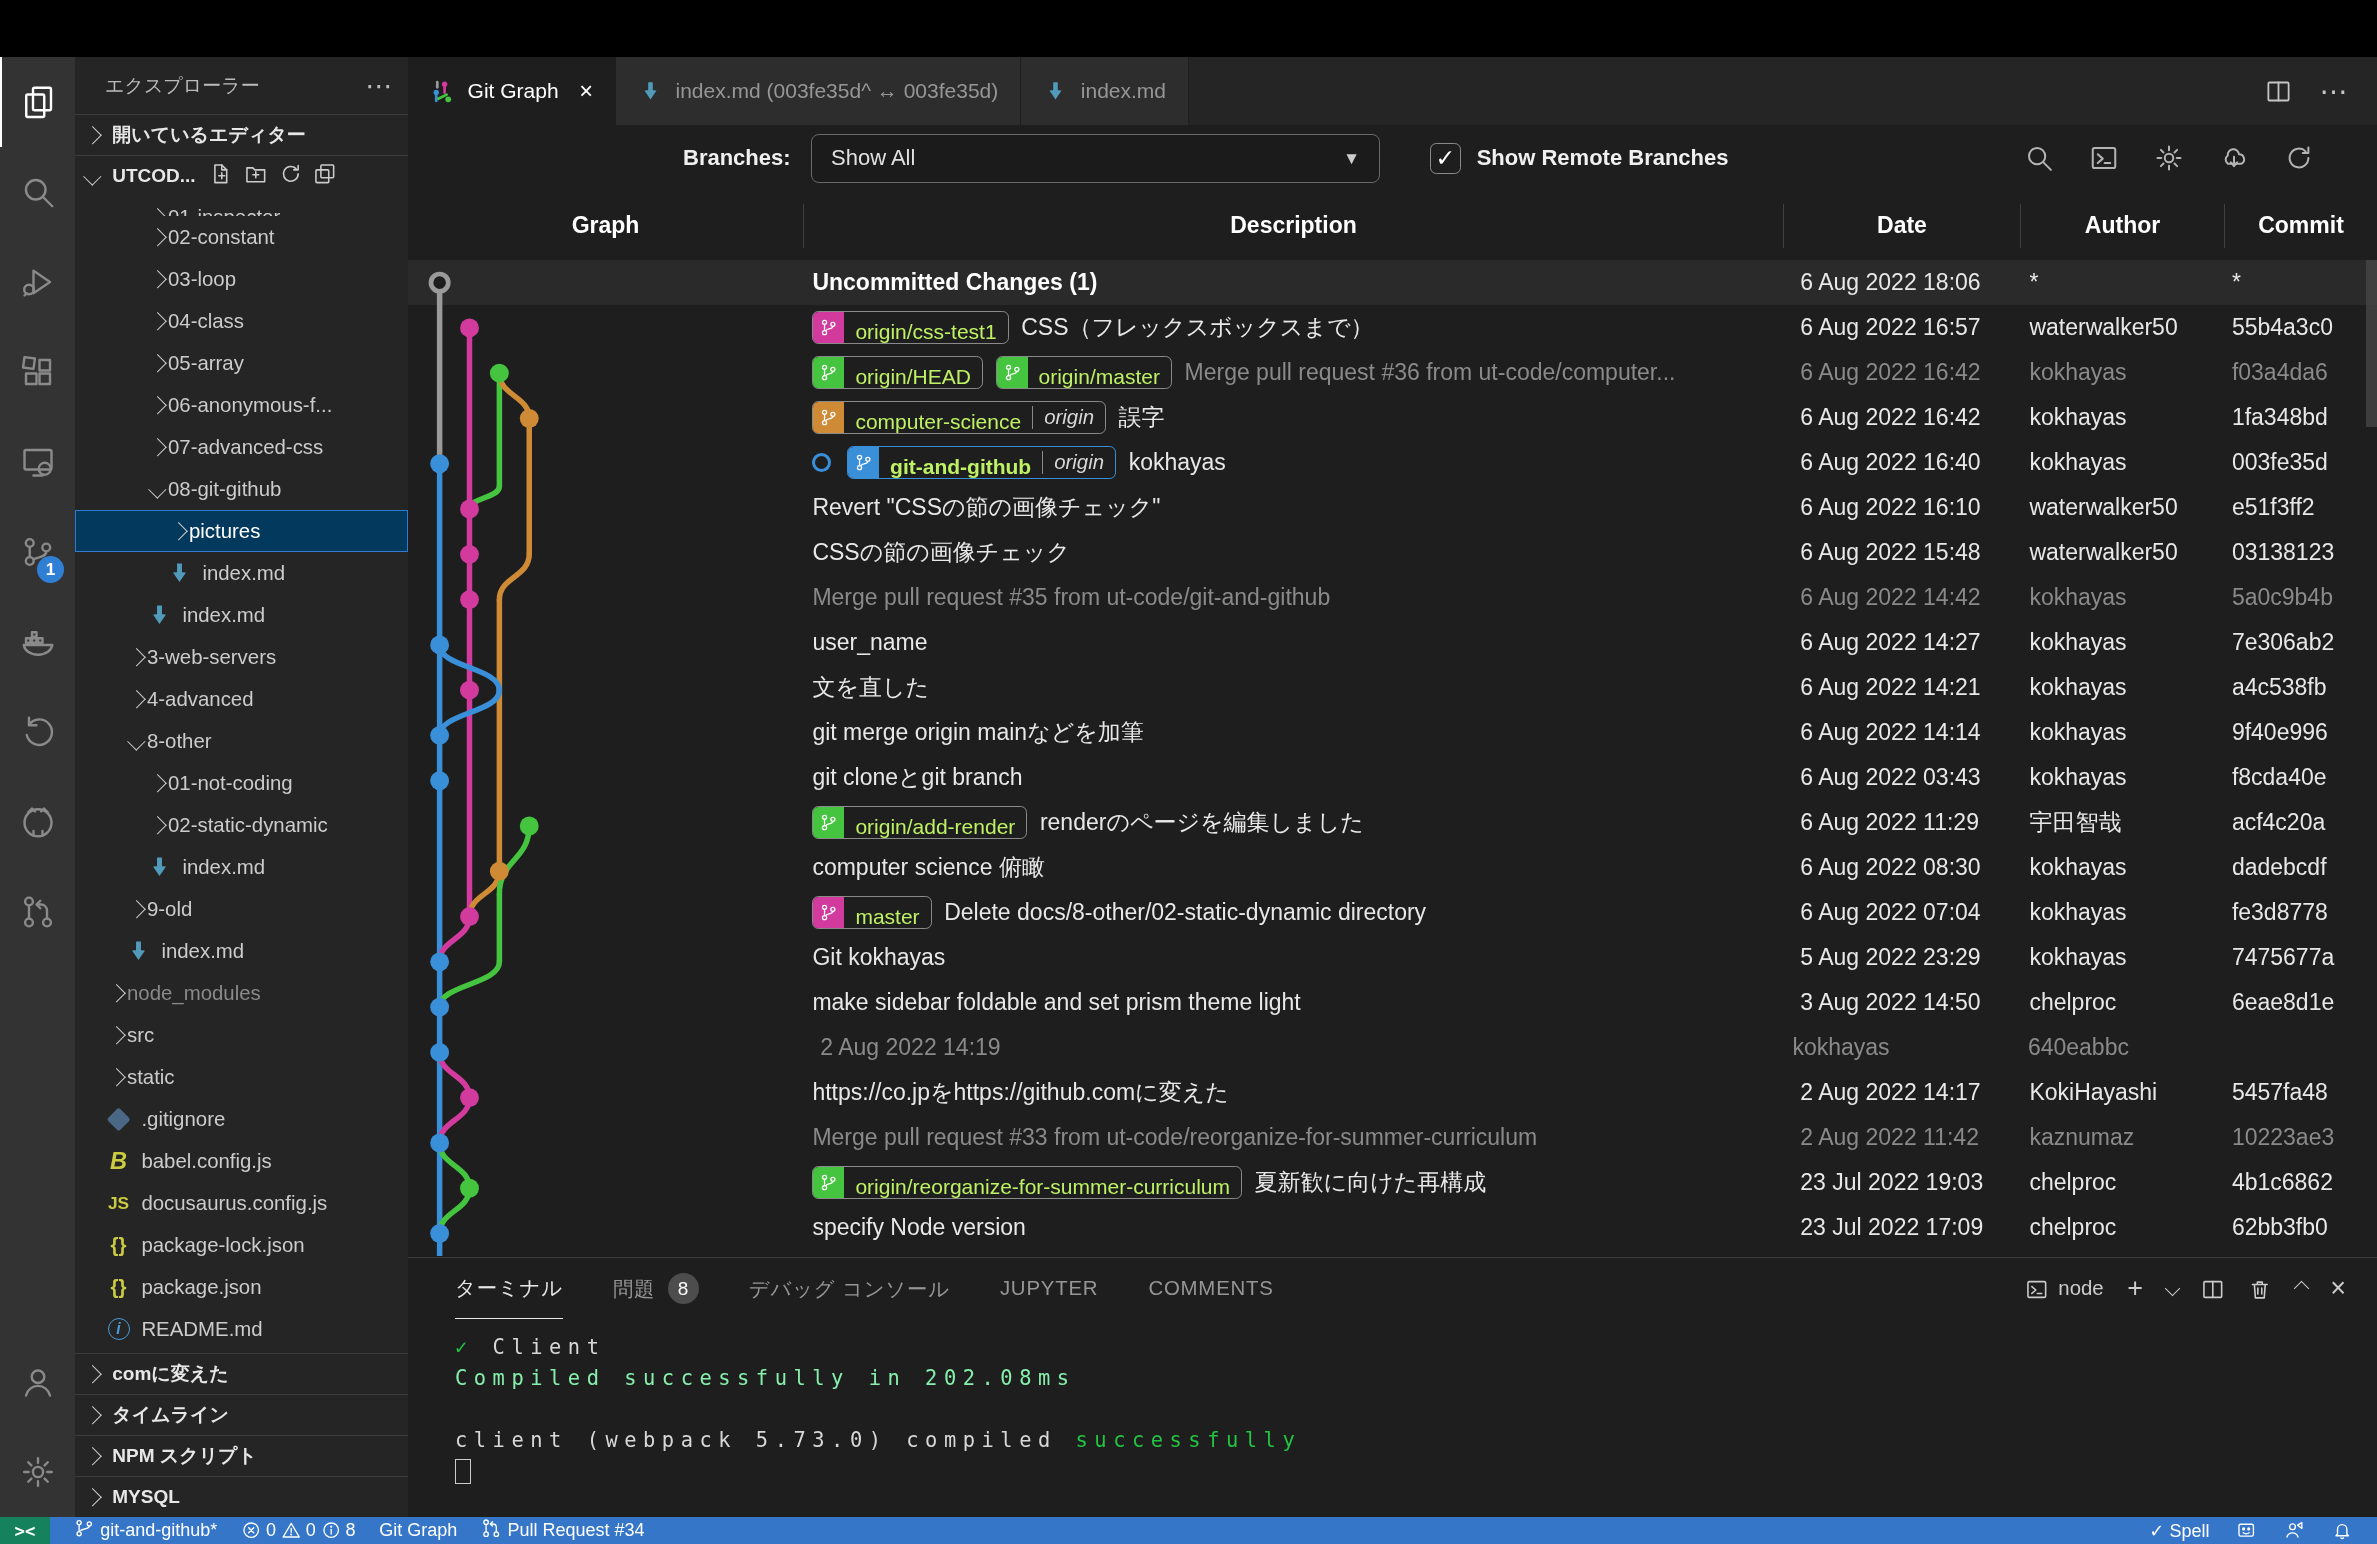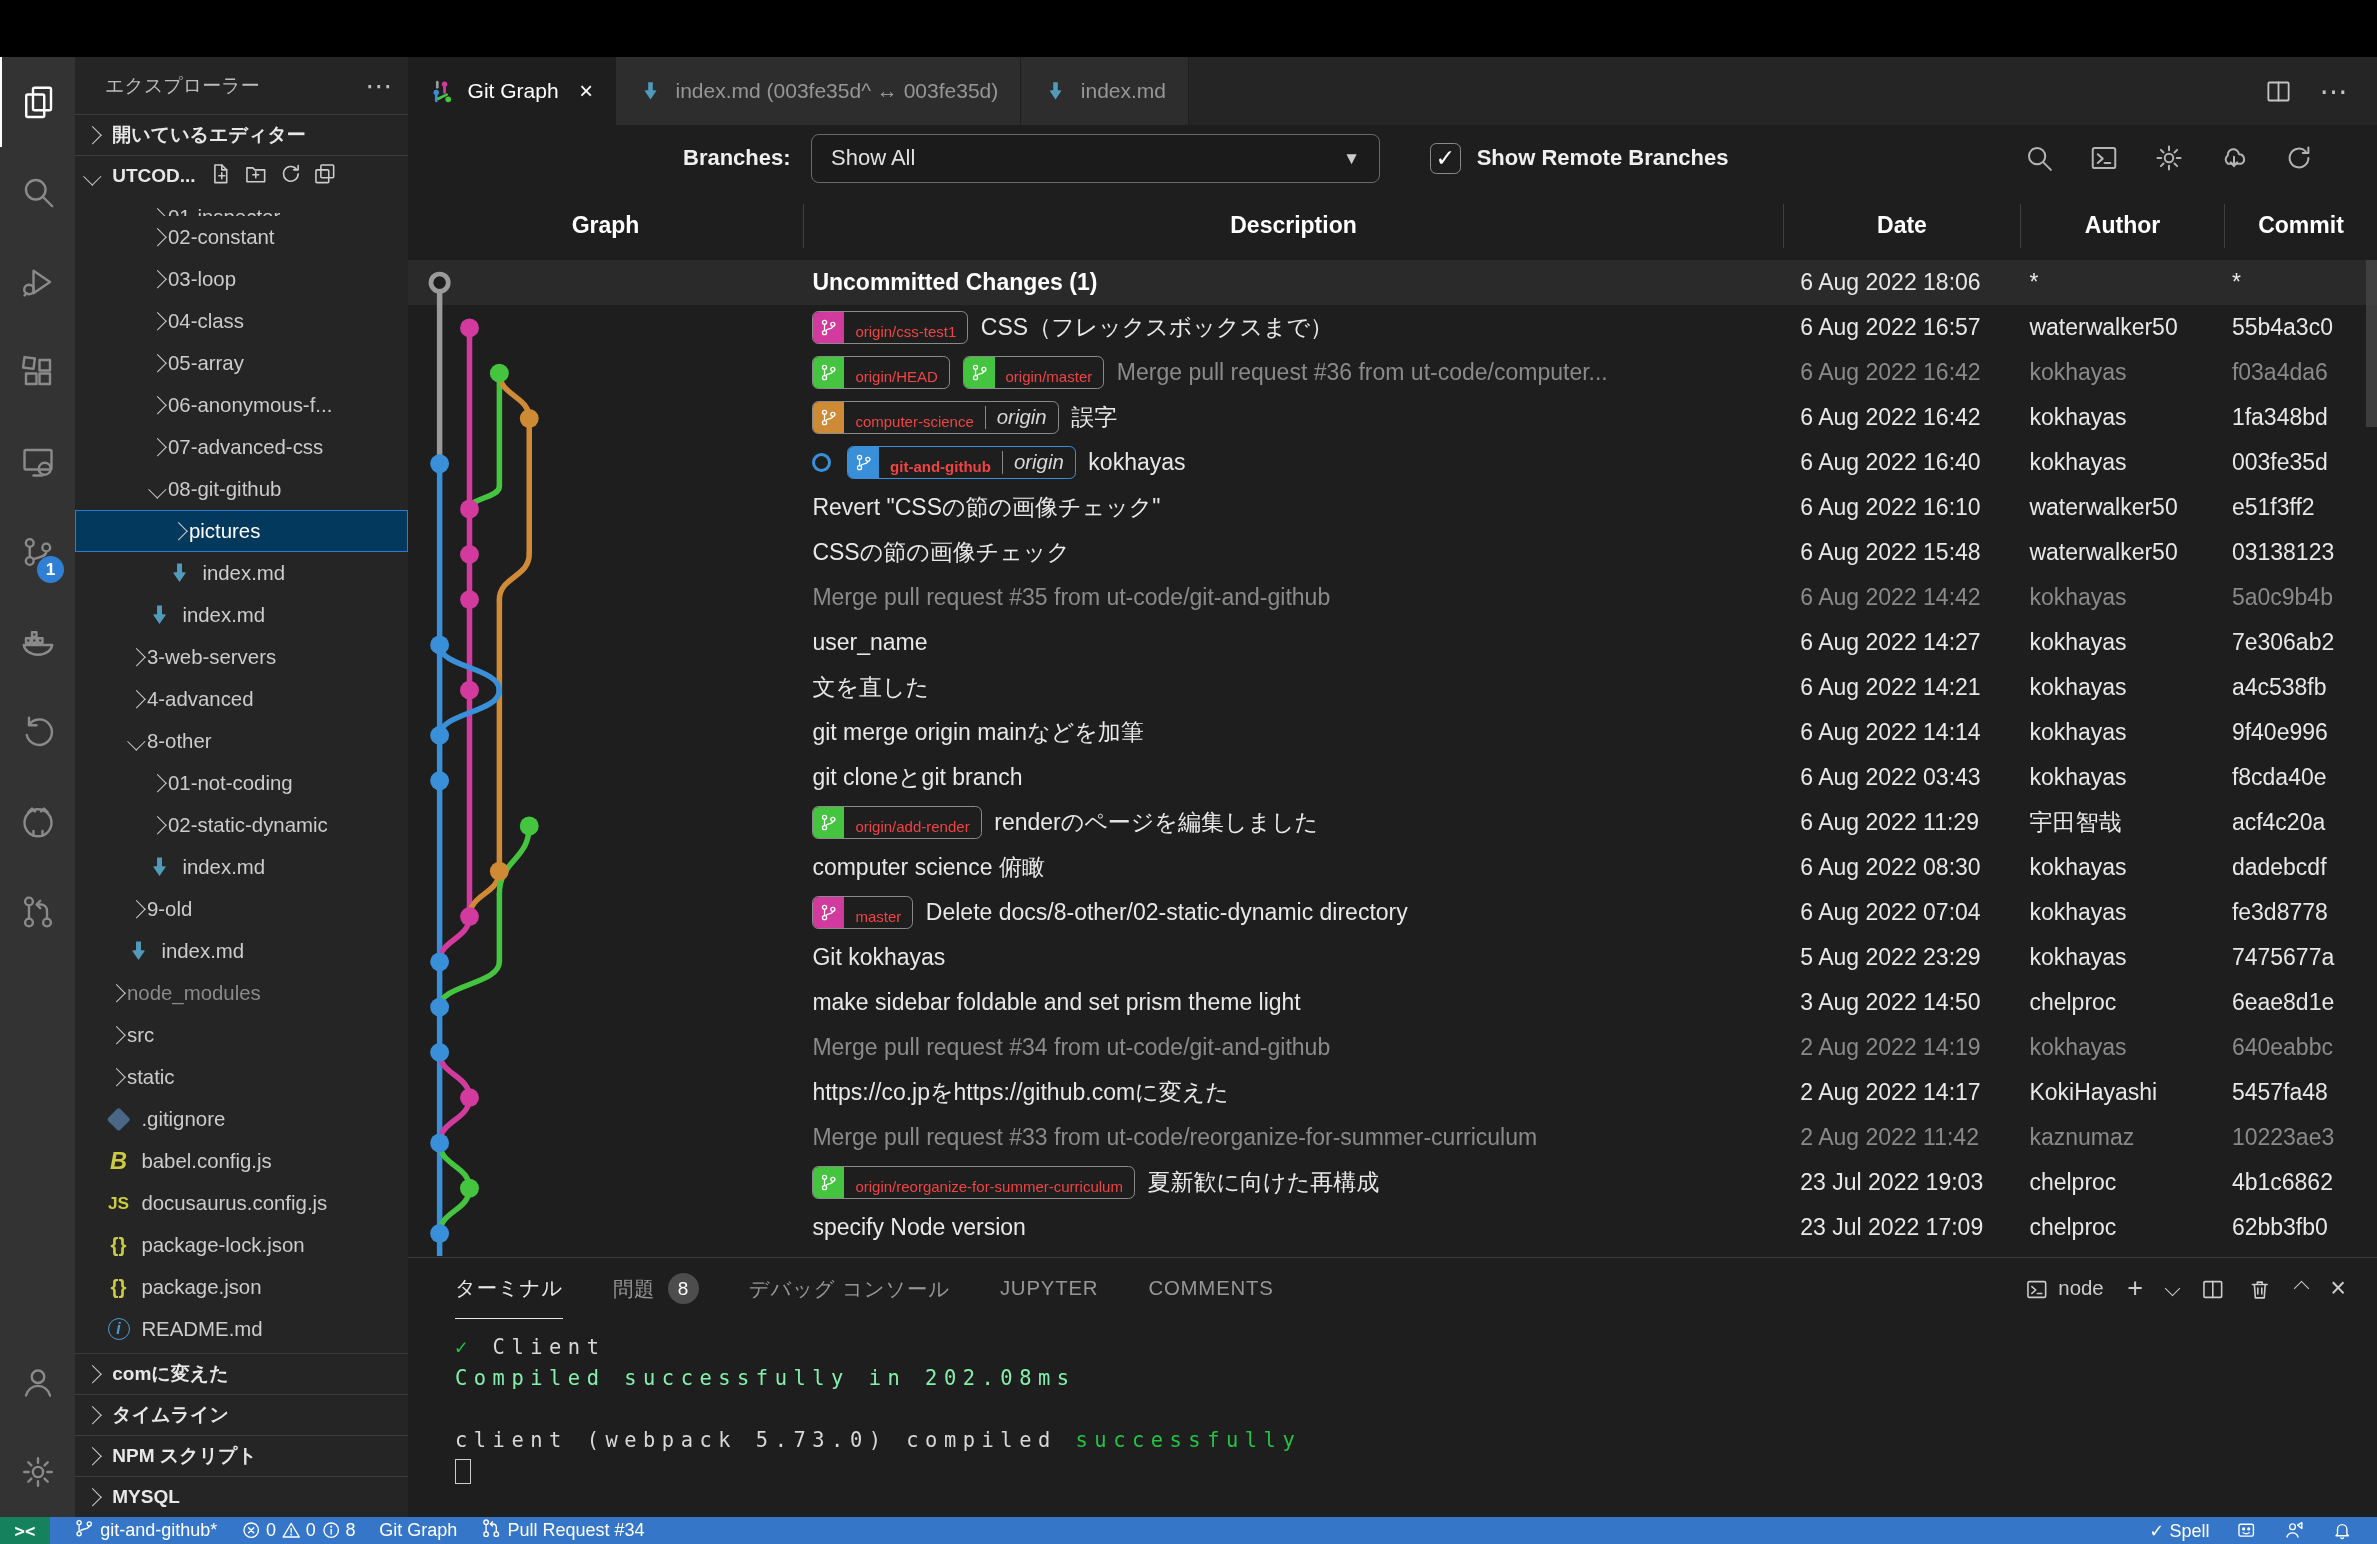--- a/index.html
+++ b/index.html
@@ -68,21 +68,21 @@
   .crow.dim .cell { color:#8a8a8a; }
   .cell { overflow:hidden; white-space:nowrap; }
   .cell.desc { display:flex; align-items:center; gap:12.6px; padding-left:9.4px; }
   .cell.date { padding-left:17.3px; }
   .cell.author { padding-left:9.4px; }
   .cell.hash { padding-left:7.9px; }
   .crow.bold .cell.desc { font-weight:bold; color:#ffffff; }
   .pill { display:inline-flex; align-items:center; height:33px; border:0.8px solid #8a8a8a; border-radius:6.3px; overflow:hidden; flex:none; background:#1e1e1e; }
   .pill .picon { width:31px; align-self:stretch; display:flex; align-items:center; justify-content:center; }
   .pill .picon svg { width:19px; height:19px; color:#ffffff; }
-  .pill .plabel { padding:0 11px; color:#ef4444; font-size:15px;margin-top:8px; }
+  .pill .plabel { padding:0 11px; color:#bef264; font-size:21px;margin-top:8px; }
   .pill .psuffix { border-left:0.8px solid #8a8a8a; padding:0 11px; font-style:italic; color:#d8d8d8; font-size:20.4px; }
   .pill.current { border:1.6px solid var(--blue);justify-content:center; }
   .pill.current .plabel { font-weight:bold; }
   .ring { width:19px; height:19px; border:3.1px solid var(--blue); border-radius:50%; flex:none; margin-right:3.1px; }
   .gg-scrollbar { position:absolute; right:0; top:0; width:11px; height:167px; background:#4a4a4a; opacity:.7; }
 
   
   .panel { flex:1; border-top:0.8px solid #3c3c3c; display:flex; flex-direction:column; background:#1e1e1e; min-height:0; }
   .panel-tabs { height:61px; display:flex; align-items:center; padding-left:47px; gap:50px; flex:none; font-size:20.4px; color:#969696; }
   .ptab { height:61px; display:flex; align-items:center; gap:12.6px; cursor:pointer; letter-spacing:0.8px; }
@@ -801,23 +801,20 @@
             <div class="cell"></div>
             <div class="cell desc">
               <span>make sidebar foldable and set prism theme light</span>
             </div>
             <div class="cell date">3 Aug 2022 14:50</div>
             <div class="cell author">chelproc</div>
             <div class="cell hash">6eae8d1e</div>
           </div>
           <div class="crow dim">
             <div class="cell"></div>
-            <div class="cell desc">
-              <span>Merge pull request #34 from ut-code/git-and-github</span>
-            </div>
             <div class="cell date">2 Aug 2022 14:19</div>
             <div class="cell author">kokhayas</div>
             <div class="cell hash">640eabbc</div>
           </div>
           <div class="crow">
             <div class="cell"></div>
             <div class="cell desc">
               <span>https://co.jpをhttps://github.comに変えた</span>
             </div>
             <div class="cell date">2 Aug 2022 14:17</div>

